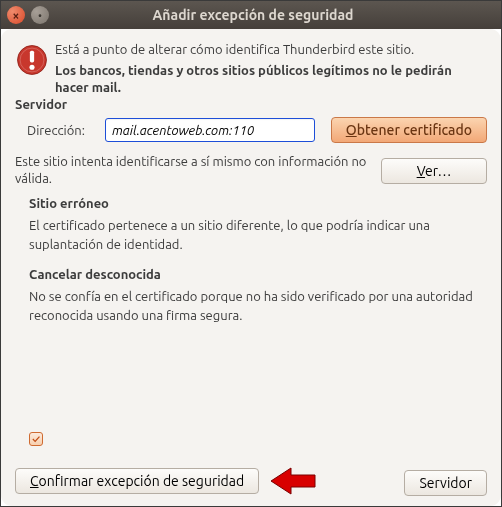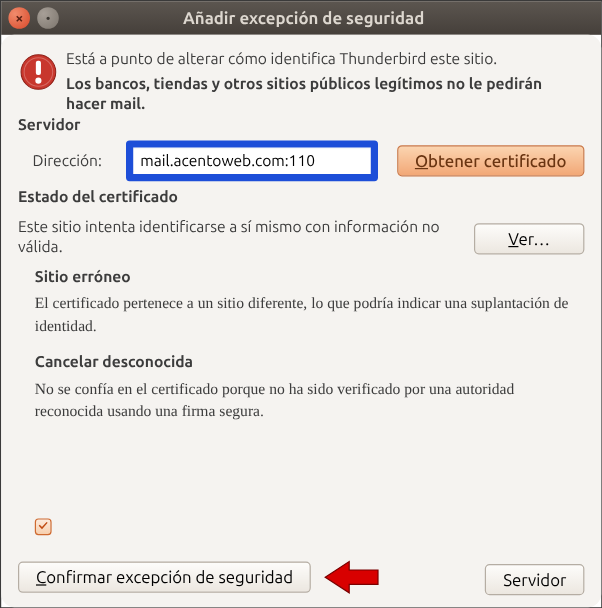--- a/index.html
+++ b/index.html
@@ -12,29 +12,29 @@
 .tb-title { flex: 1; text-align: center; padding-right: 44px; }
 .content { flex: 1; background: #f5f3f0; padding: 12px 14px 10px 14px; display: flex; flex-direction: column; border-radius: 11px; }
 .intro { display: flex; }
 .warn-icon { flex: 0 0 40px; padding-top: 2px; }
 .warn-icon svg { width: 34px; height: 34px; }
 .intro-text p { line-height: 1.35; }
 .intro-text .bold { font-weight: bold; margin-top: 3px; }
 .section-h { font-weight: bold; margin-bottom: 6px; }
 .server-row { display: flex; align-items: center; gap: 16px; margin-bottom: 6px; }
 .server-row .lbl { padding: 0 4px 0 12px; }
-.txt-input { flex: 1; border: 6px solid #1d4ed8; background: #fff; padding: 4px 6px; font-family: inherit; font-size: 13px; border-radius: 3px; box-shadow: inset 0 1px 1px rgba(0,0,0,0.05); }
+.txt-input { flex: 1; border: 1px solid #1d4ed8; background: #fff; padding: 4px 6px; font-family: inherit; font-size: 13px; border-radius: 3px; box-shadow: inset 0 1px 1px rgba(0,0,0,0.05); font-style: italic; }
 .btn { border: 1px solid #b5ada3; background: linear-gradient(#fdfcfa,#ece7e0); padding: 4px 14px; border-radius: 4px; font-family: inherit; font-size: 14px; cursor: pointer; }
 .btn-accent { border: 1px solid #ca7848; background: linear-gradient(#fbd4b0,#f2a877); color: #6a3512; font-weight: 500; }
 .status-block { display: flex; align-items: center; margin-top: 4px; }
 .status-block .txt { flex: 1; padding-right: 10px; }
 .status-block .txt p { line-height: 1.35; }
-.view-btn { width: 92px; margin-top: 2px; }
+.view-btn { width: 106px; margin-top: 2px; }
 .sub-h { font-weight: bold; margin: 8px 0 6px 14px; }
-.para { margin: 0 4px 6px 14px; line-height: 1.45; font-family: Liberation Serif, serif; }
+.para { margin: 0 4px 6px 14px; line-height: 1.45; }
 .spacer { flex: 1; }
 .chk-row { display: flex; align-items: center; gap: 6px; margin: 10px 0 14px 14px; }
 .chk { width: 14px; height: 14px; border: 1px solid #cf6a30; border-radius: 3px; background: linear-gradient(#fceadc,#f7cfae); display: inline-flex; align-items: center; justify-content: center; color: #c04a12; font-size: 11px; font-weight: bold; }
 .btn-row { display: flex; gap: 8px; align-items: flex-end; padding-top: 6px; }
 .btn-row .grow { flex: 1; display: flex; align-items: center; }
 .arrow { margin-left: 10px; }
 .arrow svg { width: 48px; height: 30px; display: block; }
 .u { text-decoration: underline; }
 </style>
 </head>
@@ -67,21 +67,20 @@
 
     <div class="section-h">Servidor</div>
     <div class="server-row">
       <span class="lbl">Dirección:</span>
       <input class="txt-input" type="text" value="mail.acentoweb.com:110" style="">
       <button class="btn btn-accent">
         <span><span class="u">O</span><span>btener certificado</span></span>
       </button>
     </div>
 
-    <div class="section-h">Estado del certificado</div>
     <div class="status-block">
       <div class="txt">
         <p>Este sitio intenta identificarse a sí mismo con información no válida.</p>
       </div>
       <button class="btn view-btn">
         <span><span class="u">V</span><span>er…</span></span>
       </button>
     </div>
 
     <div class="sub-h">Sitio erróneo</div>

